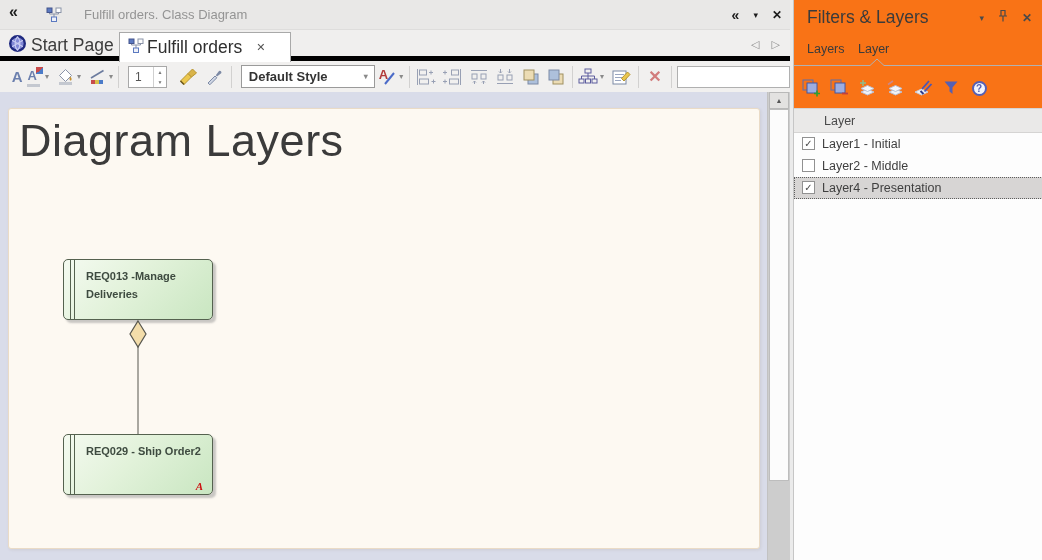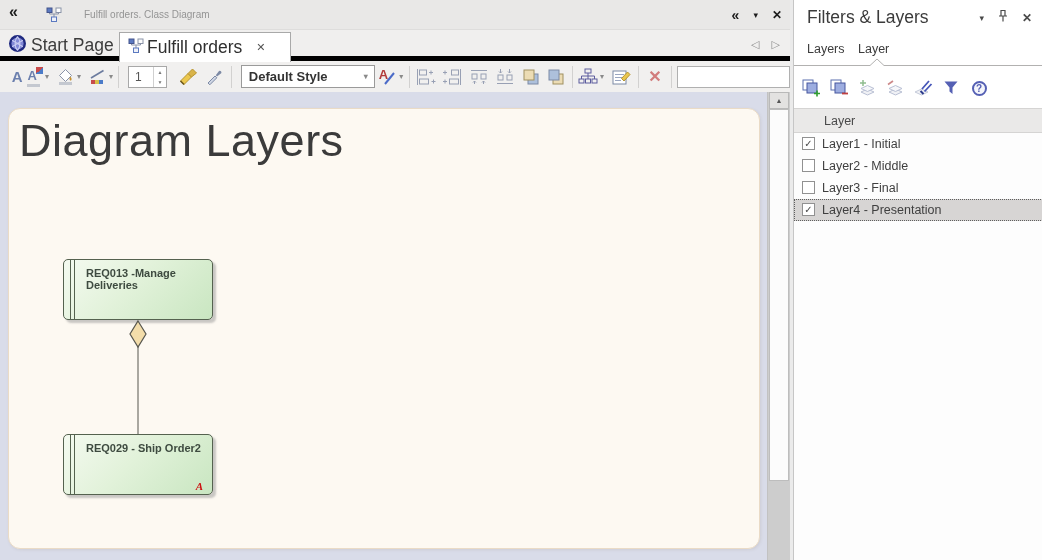--- a/index.html
+++ b/index.html
@@ -7,21 +7,21 @@
   body { font-family:"Liberation Sans", sans-serif; background:#ebebeb; position:relative; }
 
   .app { position:absolute; inset:0; width:1042px; height:560px; background:#ebebeb; }
 
   
   .main { position:absolute; left:0; top:0; width:790px; height:560px; }
 
   .titlebar { position:absolute; left:0; top:0; width:790px; height:30px; background:#e9e8e7; border-bottom:1px solid #dedddc; }
   .collapse-btn { position:absolute; left:9px; top:3px; font-size:16px; font-weight:bold; color:#1c1c1c; cursor:pointer; }
   .tb-diagram-ico { position:absolute; left:46px; top:7px; }
-  .tb-title { position:absolute; left:84px; top:0; line-height:30px; font-size:10px; color:#949494; }
+  .tb-title { position:absolute; left:84px; top:0; line-height:30px; font-size:13px; color:#949494; }
   .tb-right { position:absolute; right:8px; top:0; height:30px; display:flex; align-items:center; gap:14px; }
   .tb-right .g1 { font-size:14px; font-weight:bold; color:#1c1c1c; cursor:pointer; }
   .tb-right .g2 { font-size:9px; color:#1c1c1c; cursor:pointer; }
   .tb-right .g3 { font-size:12px; font-weight:bold; color:#1c1c1c; cursor:pointer; }
 
   .tabbar { position:absolute; left:0; top:30px; width:790px; height:31px; background:#f0efee; border-bottom:5px solid #000000; }
   .tab { position:absolute; top:0; height:31px; display:flex; align-items:center; cursor:pointer; }
   .tab-start { left:2px; padding:0 10px 0 6px; }
   .tab-start .lbl { font-size:17.5px; color:#3c3c3c; margin-left:4px; }
   .tab-active { left:119px; width:172px; top:2px; height:30px; background:#ffffff; border:1px solid #a9a9a9; border-bottom:none; padding:6px 8px; z-index:2; }
@@ -46,39 +46,39 @@
   .combo { width:145px; height:23px; background:#fff; border:1px solid #9a9a9a; display:flex; align-items:center; margin:0 4px; cursor:pointer;font-weight:bold; }
   .combo .val { flex:1; font-size:13px; color:#333; padding-left:7px; }
   .combo .dd { margin-right:6px; }
   .apen { position:relative; width:20px; height:20px; }
   .apen .a { position:absolute; left:0; top:0; font-size:13px; font-weight:bold; color:#b23b3b; }
   .del { font-size:16px; font-weight:bold; color:#d27d7d; width:24px; text-align:center; }
   .filter-input { width:113px; height:22px; border:1px solid #b0b0b0; background:#fff; font-size:12px; padding:0 4px; font-family:"Liberation Sans",sans-serif; }
 
   
   .canvas { position:absolute; left:0; top:92px; width:790px; height:468px; background:#d9dce9; }
-  .paper { position:absolute; left:8px; top:16px; width:752px; height:441px; background:#fdf9f2; border:1px solid #eadbc6; border-radius:12px; box-shadow:1px 1px 3px rgba(120,110,90,0.12); }
+  .paper { position:absolute; left:8px; top:16px; width:752px; height:441px; background:#fdf9f2; border:1px solid #eadbc6; border-radius:3px; box-shadow:1px 1px 3px rgba(120,110,90,0.12); }
   .diagram-title { position:absolute; left:10px; top:6px; font-size:45px; color:#3b3b3b; letter-spacing:0.5px; }
   .ea-box { position:absolute; width:150px; height:61px; border:1.5px solid #55624f; border-radius:5px;
             background:linear-gradient(135deg,#f4faf0 0%,#e2f2da 45%,#c9e6c1 100%);
             box-shadow:3px 3px 2px rgba(150,150,150,0.5); cursor:pointer; }
   .ea-box .vline1, .ea-box .vline2 { position:absolute; top:0; bottom:0; width:1px; background:#55624f; }
   .ea-box .vline1 { left:6px; } .ea-box .vline2 { left:10px; }
-  .ea-box .txt { position:absolute; left:22px; right:6px; top:7px; font-size:11px; font-weight:bold; color:#3e4b40; line-height:12px; }
+  .ea-box .txt { position:absolute; left:22px; right:6px; top:7px; font-size:11px; font-weight:bold; color:#3e4b40; line-height:18px; }
   .ea-box .badge { position:absolute; right:9px; bottom:2px; font-size:11px; font-weight:bold; font-style:italic; color:#cc1111; font-family:"Liberation Serif",serif; }
   .box1 { left:54px; top:150px; }
   .box2 { left:54px; top:325px; }
   .connector { position:absolute; left:119px; top:210px; }
 
   .vscroll { position:absolute; right:0; top:0; width:23px; height:468px; background:#cdcdcd; border-left:1px solid #c2c2c2; }
   .vscroll .upbtn { position:absolute; left:1px; top:0; right:1px; height:17px; background:#e3e2e1; border:1px solid #b9b9b9; font-size:7px; color:#555; text-align:center; line-height:15px; cursor:pointer; }
   .vscroll .thumb { position:absolute; left:1px; top:17px; right:1px; height:372px; background:#fcfcfc; border:1px solid #bdbdbd; cursor:pointer; }
 
   
-  .panel { position:absolute; left:793px; top:0; width:249px; height:560px; background:#ffffff; border-left:1px solid #c6c6c6; }
+  .panel { position:absolute; left:793px; top:0; width:249px; height:560px; background:#f97316; border-left:1px solid #c6c6c6; }
   .panel-title { position:absolute; left:13px; top:7px; font-size:17.5px; color:#3b3b3b; }
   .panel-ctl { position:absolute; top:9px; right:10px; display:flex; align-items:center; gap:13px; }
   .panel-ctl .mdd { font-size:9px; color:#4a4a4a; cursor:pointer; }
   .panel-ctl .cls { font-size:12px; font-weight:bold; color:#4a4a4a; cursor:pointer; }
   .ptabs { position:absolute; left:0; top:38px; width:249px; height:30px; }
   .ptabs .pt { position:absolute; top:4px; font-size:12.5px; color:#3c3c3c; cursor:pointer; }
   .pt-filters { left:13px; }
   .pt-layers { left:64px; }
   .ptab-line { position:absolute; left:0; bottom:1px; }
   .ptoolbar { position:absolute; left:6px; top:74px; height:28px; display:flex; align-items:center; gap:6px; }
@@ -374,24 +374,20 @@
 
     <div class="layer-list">
       <div class="lrow">
         <span class="cb">✓</span>
         <span class="lbl">Layer1 - Initial</span>
       </div>
       <div class="lrow">
         <span class="cb"></span>
         <span class="lbl">Layer2 - Middle</span>
       </div>
-      <div class="lrow">
-        <span class="cb"></span>
-        <span class="lbl">Layer3 - Final</span>
-      </div>
       <div class="lrow selected">
         <span class="cb">✓</span>
         <span class="lbl">Layer4 - Presentation</span>
       </div>
     </div>
   </div>
 
 </div>
 
 </body></html>

